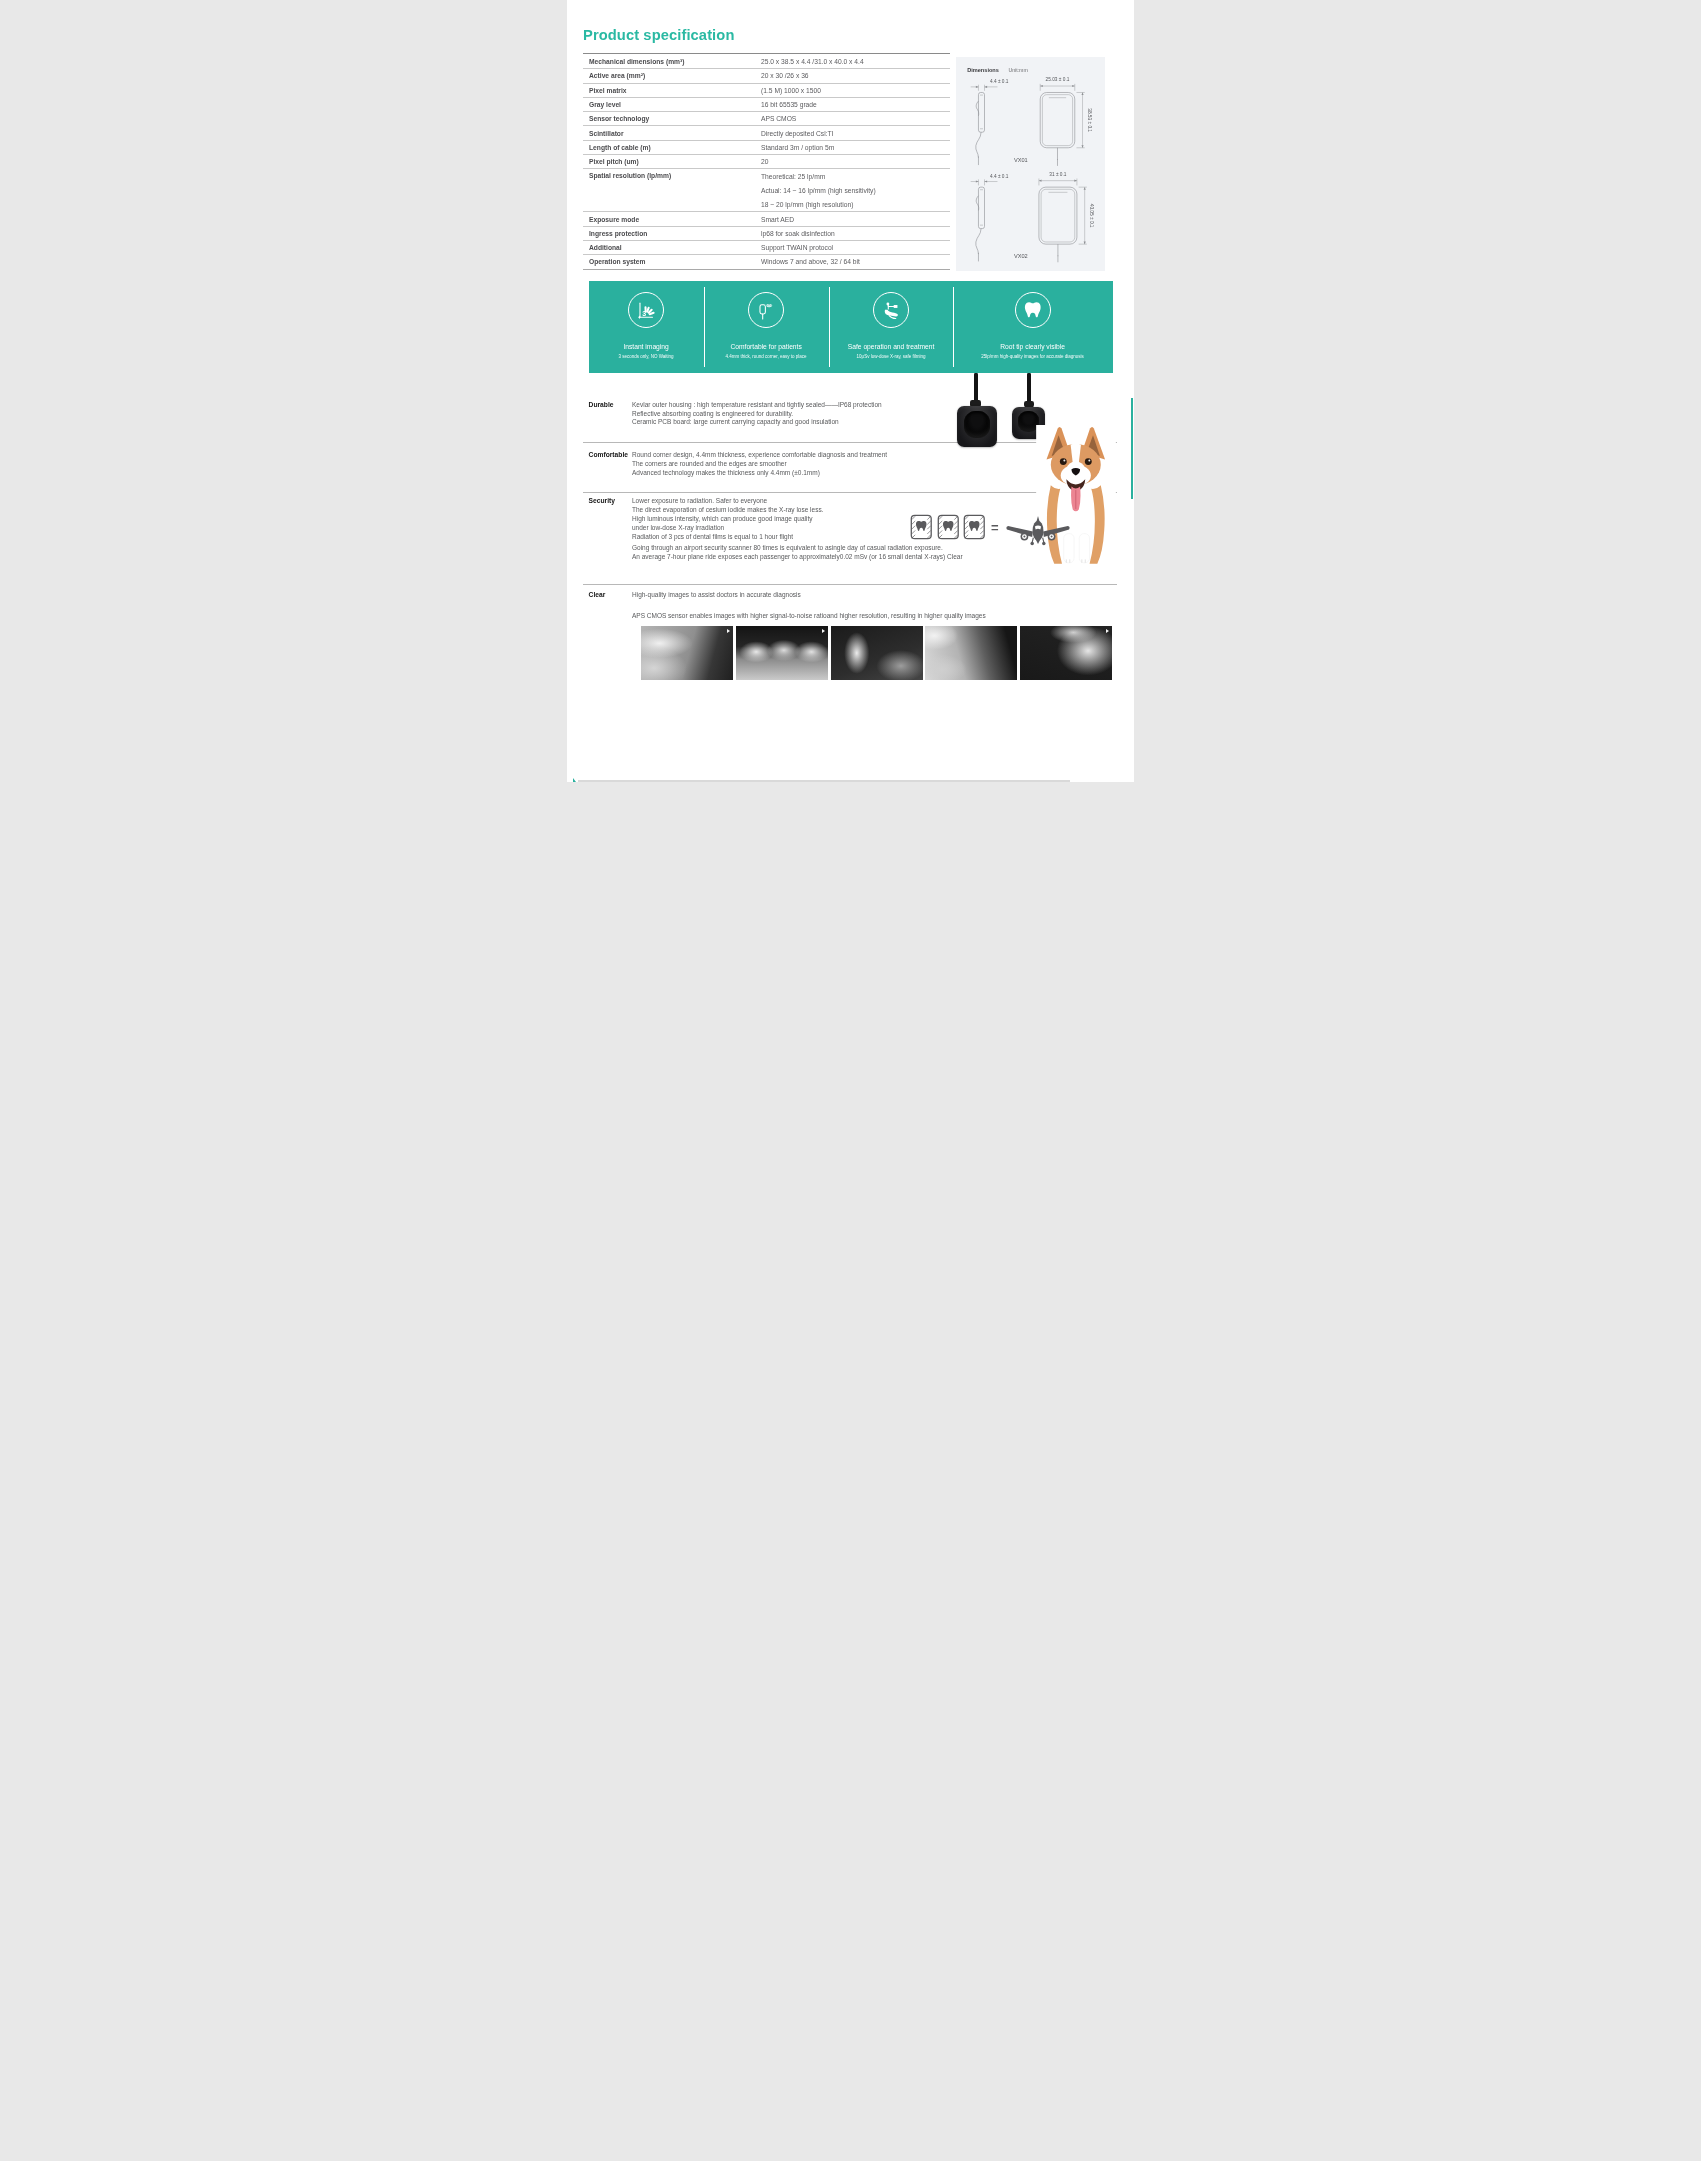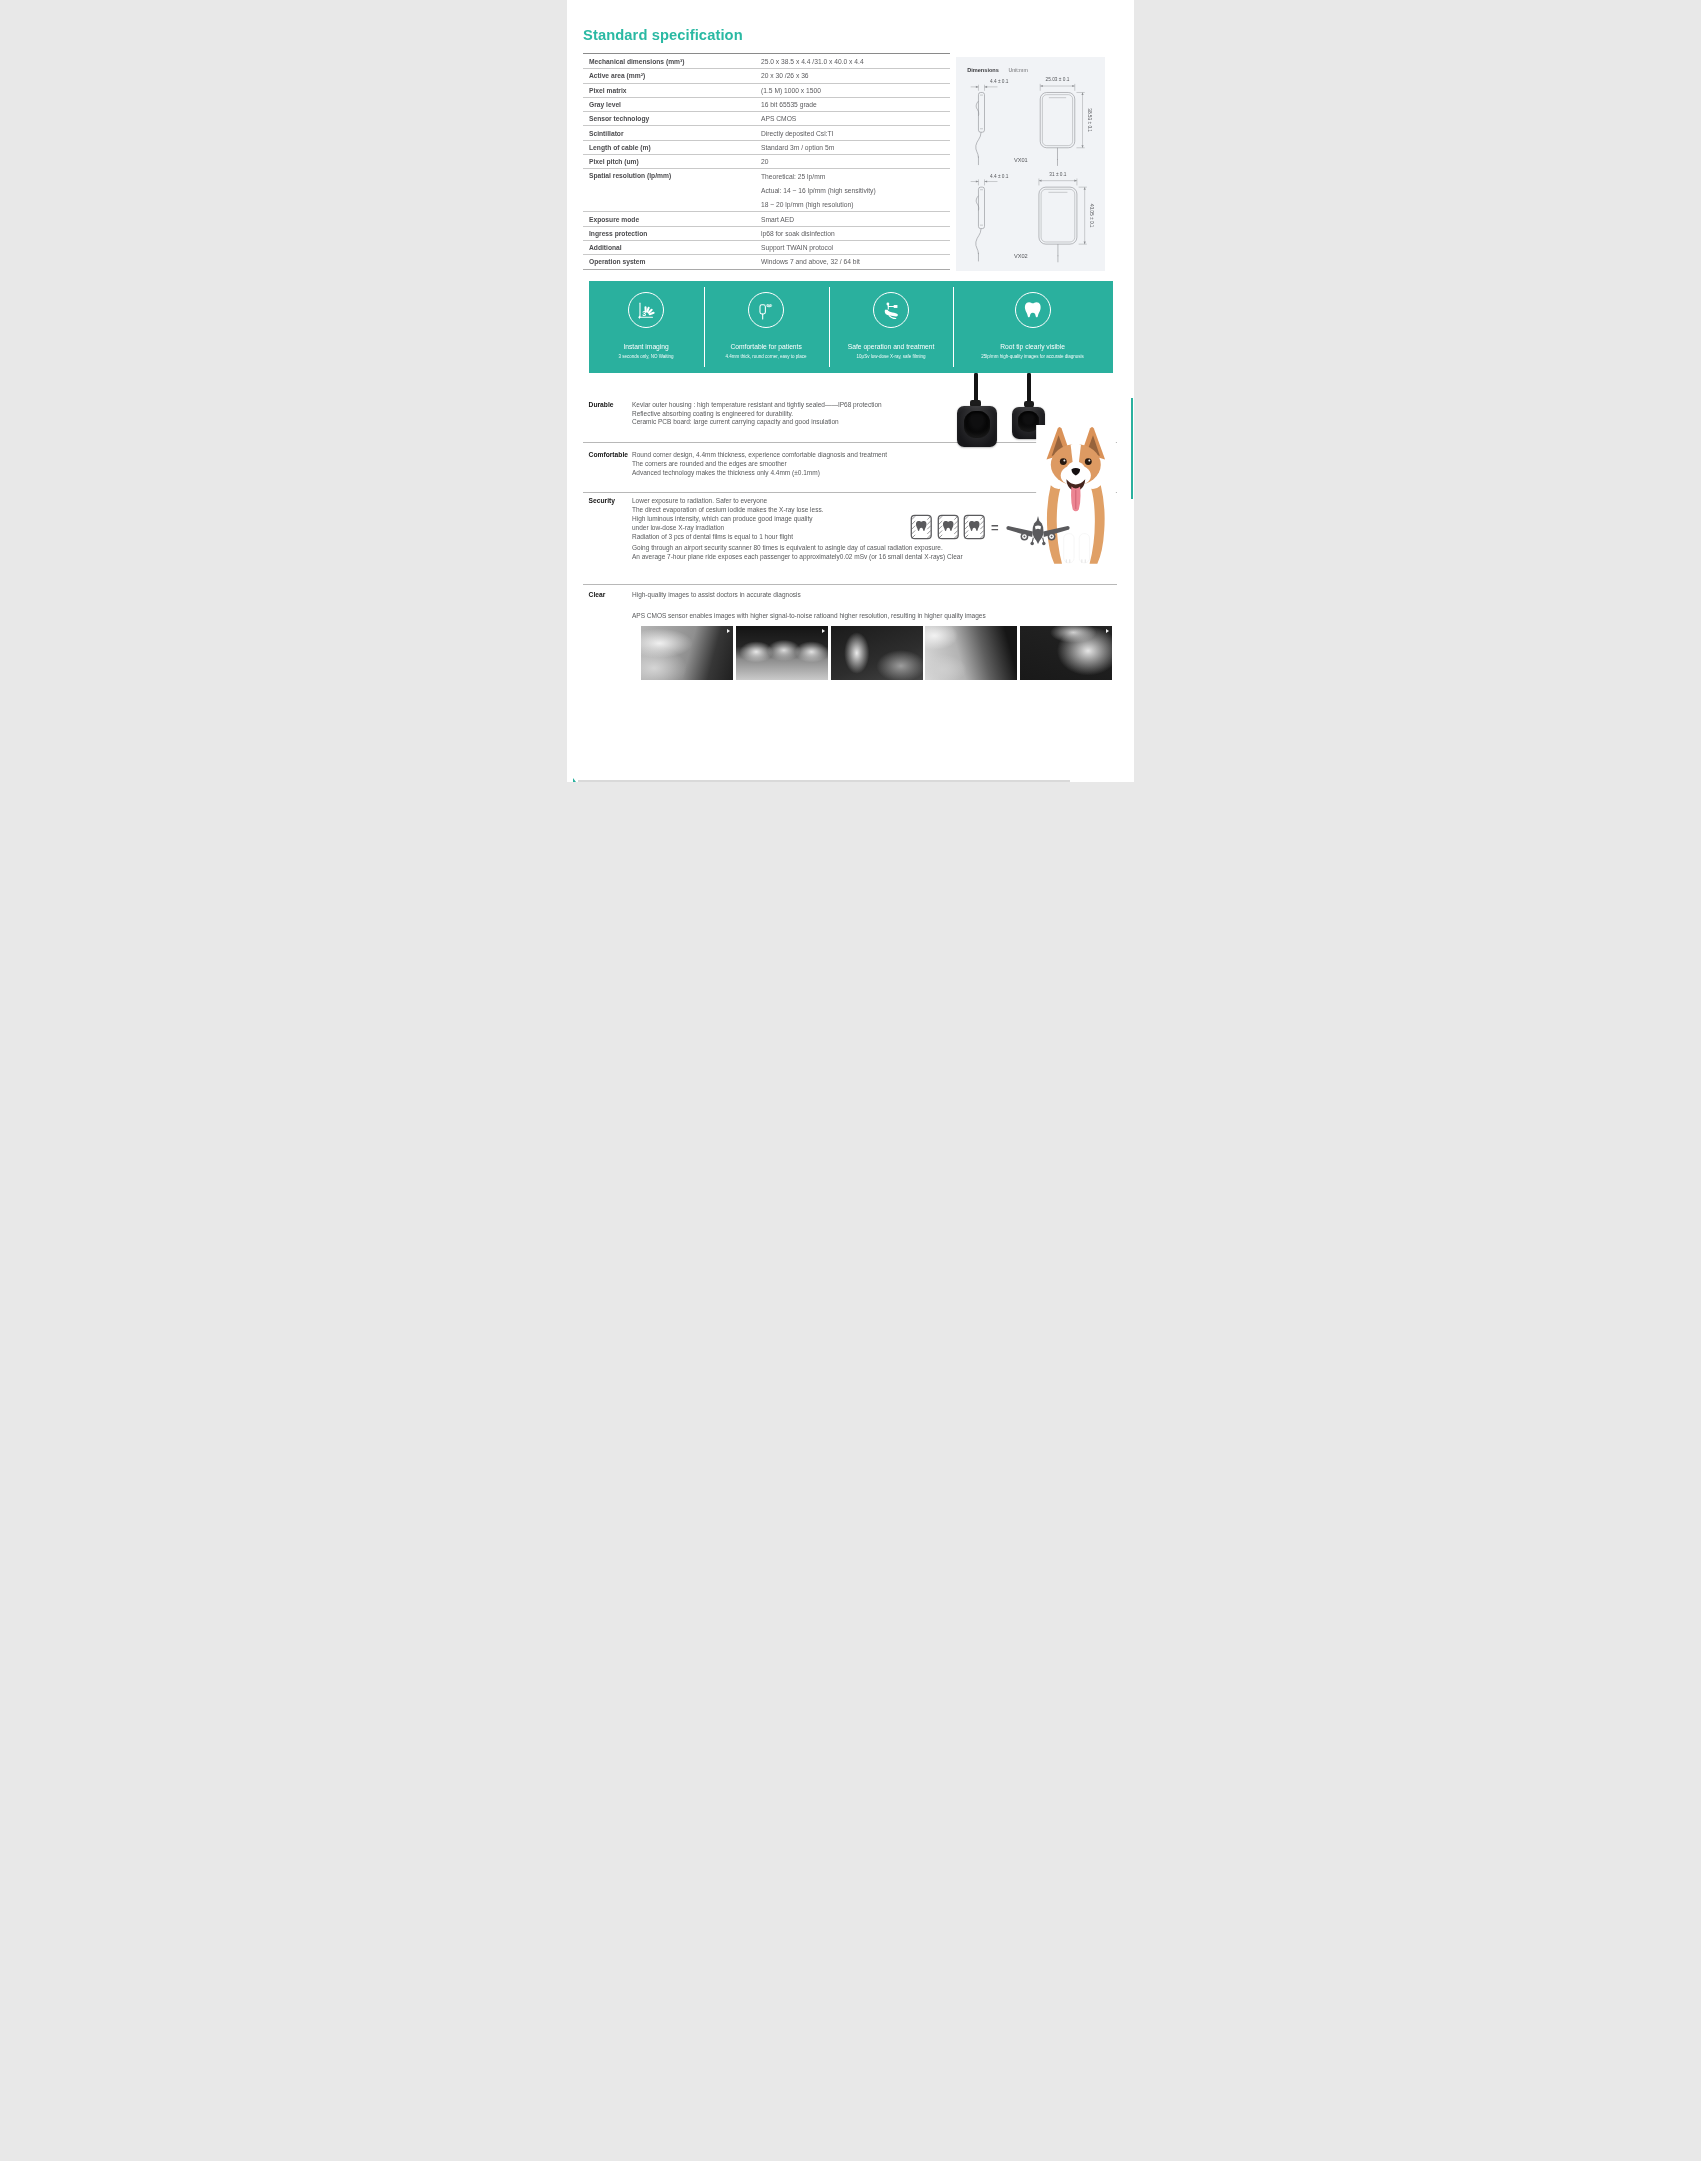--- a/index.html
+++ b/index.html
@@ -71,21 +71,21 @@
 
   
   .foot-mark { position:absolute; left:5.6px; top:778px; width:0; height:0; border-bottom:4.3px solid #2ab09e; border-right:3.5px solid transparent; }
   .foot-bar { position:absolute; left:11.2px; top:780px; width:492px; height:2.2px; background:#d9d9d9; }
 </style>
 </head>
 <body>
 
 <div class="page">
 
-  <div class="title">Standard specification</div>
+  <div class="title">Product specification</div>
 
   <div class="spec-table">
     <div class="srow">
         <div class="slabel">Mechanical dimensions (mm³)</div>
         <div class="svalue">25.0 x 38.5 x 4.4 /31.0 x 40.0 x 4.4</div>
       </div>
     <div class="srow">
         <div class="slabel">Active area (mm²)</div>
         <div class="svalue">20 x 30 /26 x 36</div>
       </div>

